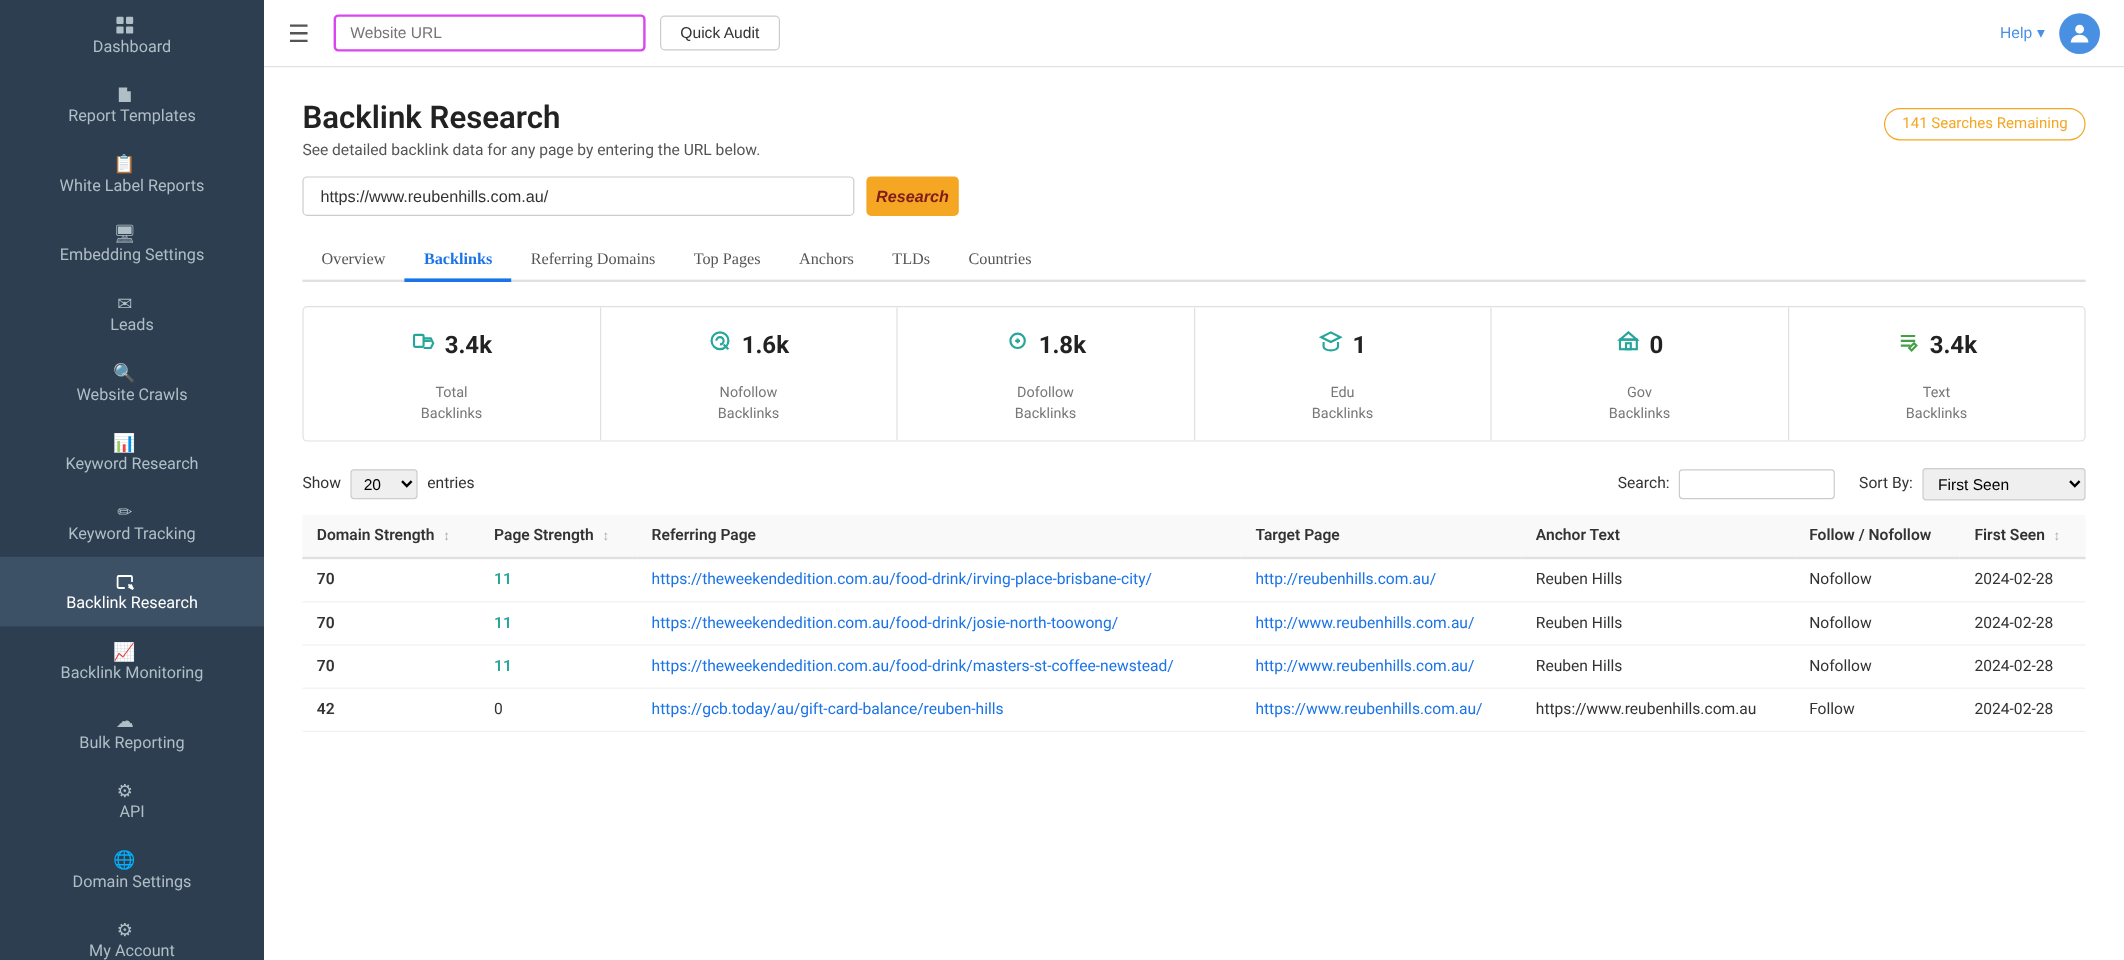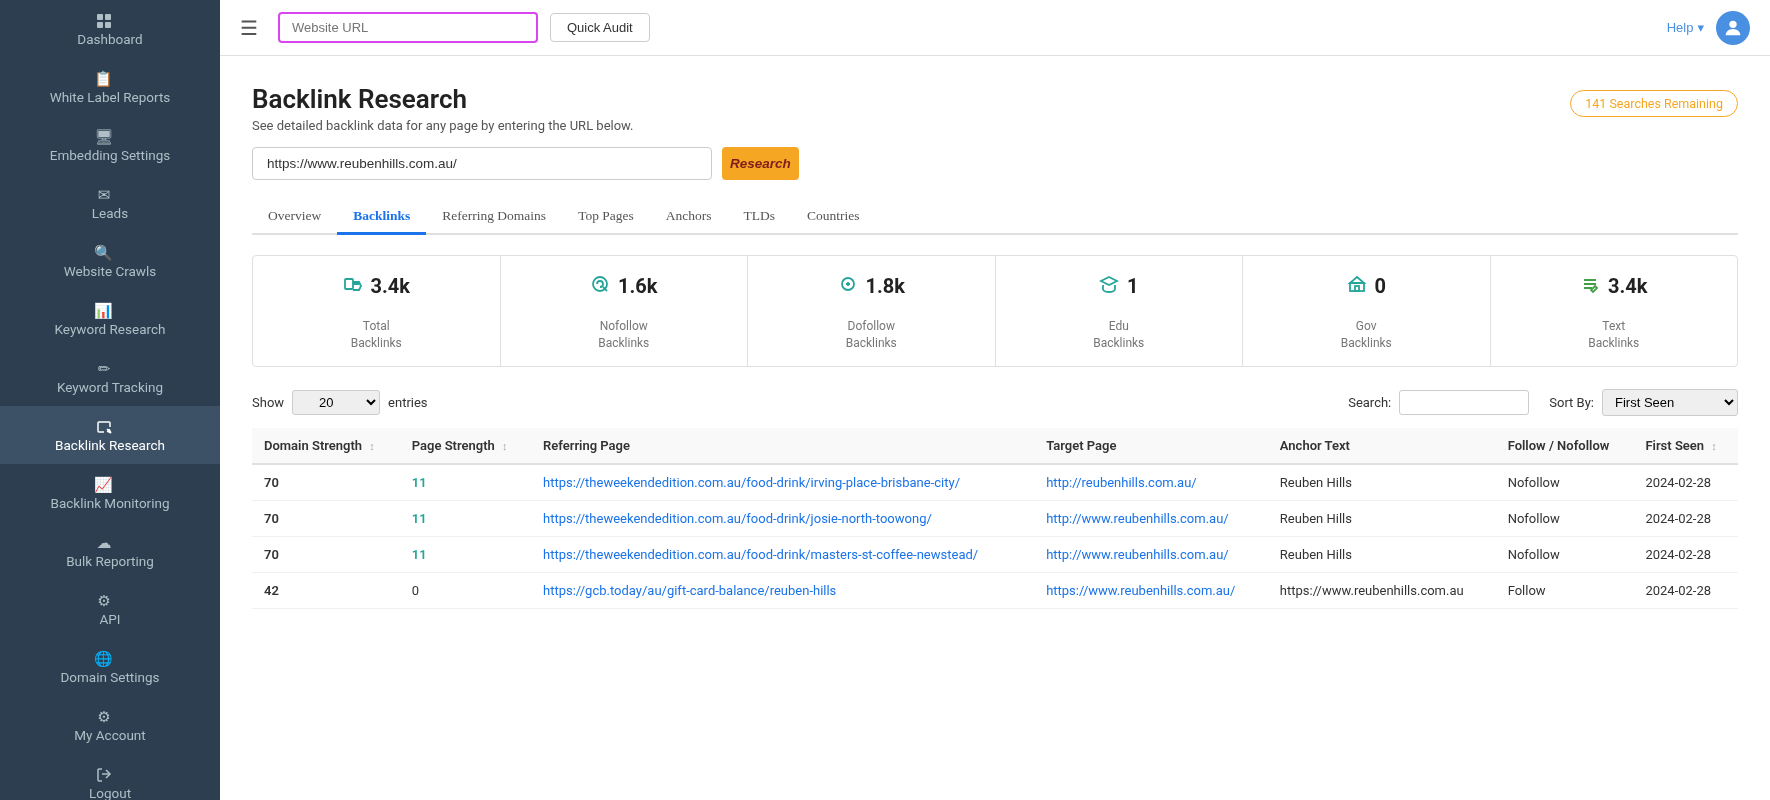--- a/index.html
+++ b/index.html
@@ -209,21 +209,21 @@
     .table-controls {
       display: flex;
       align-items: center;
       margin-bottom: 12px;
       gap: 8px;
     }
     .table-controls .show-label { font-size: 13px; color: #333; }
     .table-controls select {
       border: 1px solid #ccc;
       border-radius: 3px;
-      padding: 3px 22px;
+      padding: 3px 6px;
       font-size: 13px;
     }
     .table-controls .entries-label { font-size: 13px; color: #333; }
     .table-controls .spacer { flex: 1; }
     .table-controls .search-label { font-size: 13px; color: #333; }
     .table-controls .search-input {
       border: 1px solid #ccc;
       border-radius: 3px;
       padding: 4px 8px;
       font-size: 13px;
@@ -273,20 +273,30 @@
   <div class="sidebar-item">
     <span class="si-icon">
           <svg width="16" height="16" viewBox="0 0 16 16" fill="currentColor">
             <rect x="1" y="1" width="6" height="6" rx="1"></rect>
             <rect x="9" y="1" width="6" height="6" rx="1"></rect>
             <rect x="1" y="9" width="6" height="6" rx="1"></rect>
             <rect x="9" y="9" width="6" height="6" rx="1"></rect>
           </svg>
         </span>
     <span class="si-label">Dashboard</span>
+  </div>
+      <div class="sidebar-item">
+    <span class="si-icon">
+          <svg width="16" height="16" viewBox="0 0 16 16" fill="currentColor">
+            <path d="M3 2h7l3 3v9H3V2zm7 0v3h3"></path>
+            <line x1="5" y1="7" x2="11" y2="7" stroke="currentColor" stroke-width="1.2"></line>
+            <line x1="5" y1="10" x2="11" y2="10" stroke="currentColor" stroke-width="1.2"></line>
+          </svg>
+        </span>
+    <span class="si-label">Report Templates</span>
   </div>
       <div class="sidebar-item">
     <span class="si-icon">📋</span>
     <span class="si-label">White Label Reports</span>
   </div>
       <div class="sidebar-item">
     <span class="si-icon">🖥</span>
     <span class="si-label">Embedding Settings</span>
   </div>
       <div class="sidebar-item">

